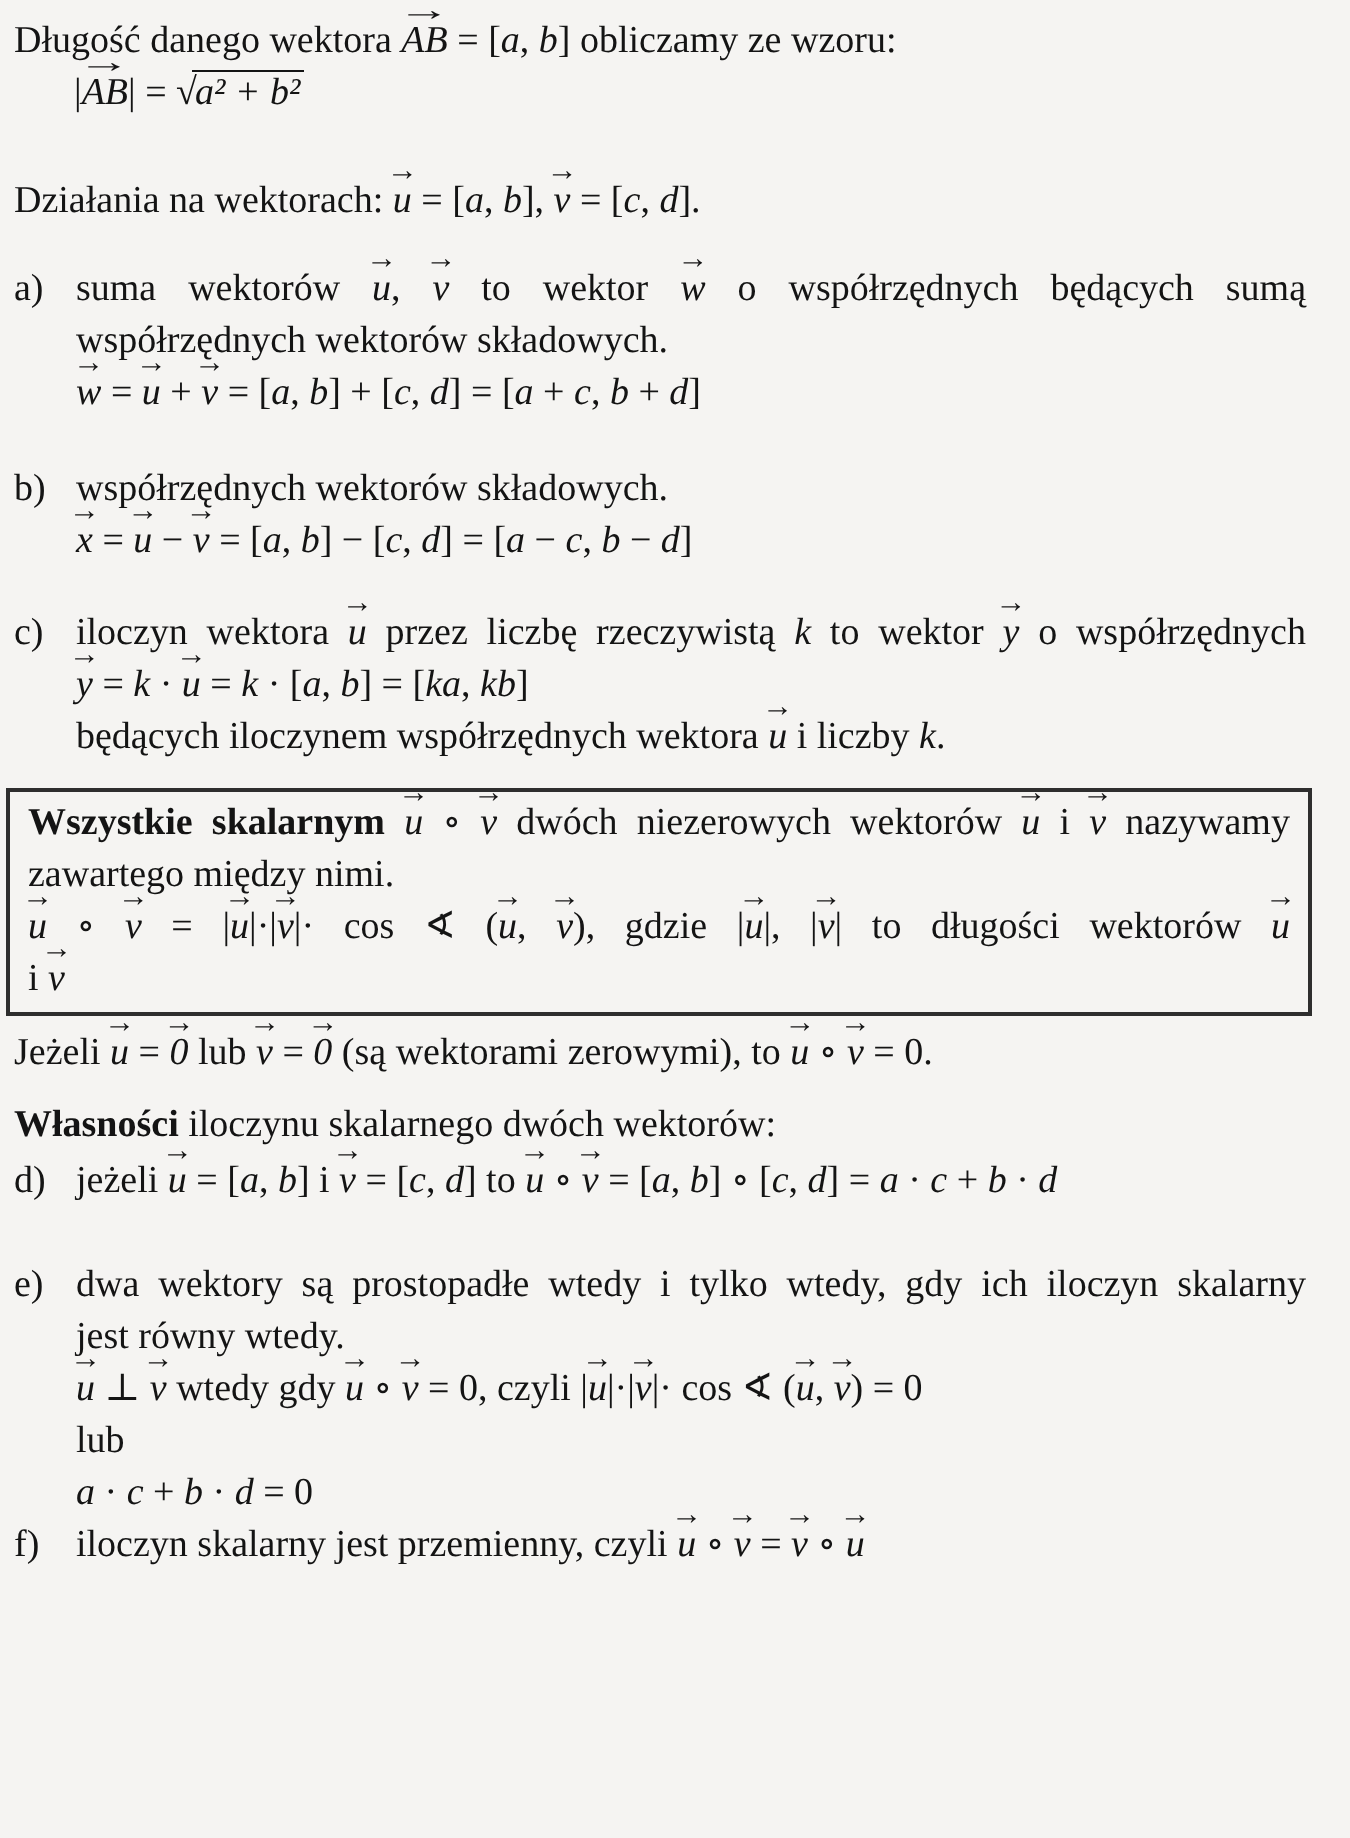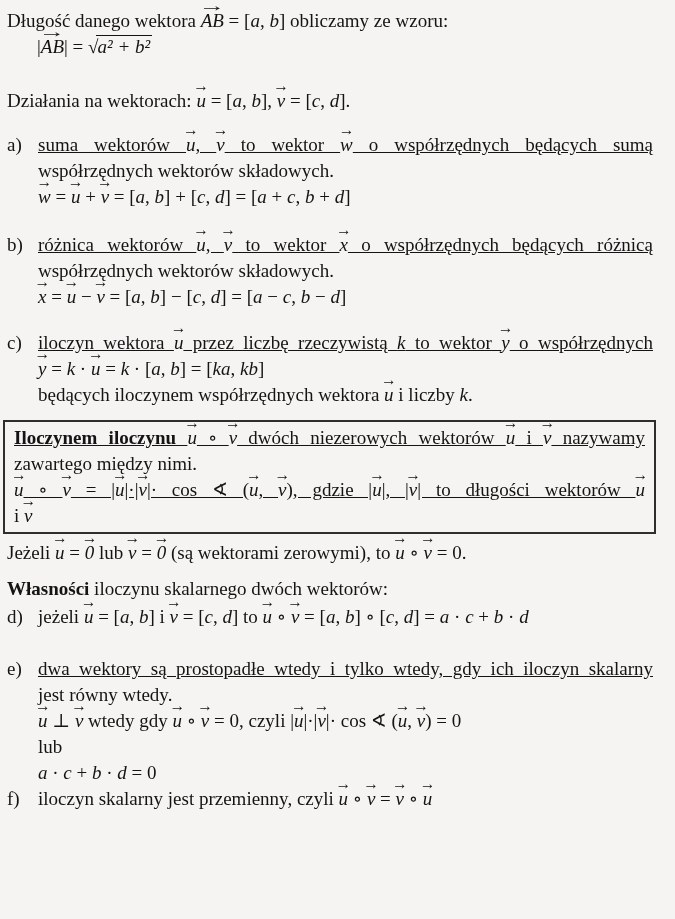--- a/index.html
+++ b/index.html
@@ -9,21 +9,21 @@
   }
   html,body{margin:0;padding:0;}
   body{
     width:675px;height:919px;overflow:hidden;
     background:var(--bg);color:var(--ink);
     font-family:"Liberation Serif","DejaVu Serif",serif;
     font-size:19px;line-height:26px;
   }
   .page{padding:8px 22px 0 7px;box-sizing:border-box;width:675px;height:919px;}
   .ln{min-height:26px;}
-  .j{text-align:justify;text-align-last:justify;text-decoration:underline;}
+  .j{text-align:justify;text-align-last:justify;}
   .indent{margin-left:30px;}
   
   .item{display:flex;}
   .mk{flex:0 0 31px;}
   .ct{flex:1;min-width:0;}
   
   .sec-ops{margin-top:28px;}
   .item-a{margin-top:18px;}
   .item-b{margin-top:22px;}
   .item-c{margin-top:20px;}
@@ -63,37 +63,36 @@
     <div class="ct">
       <div class="ln j">suma wektorów <span class="vec">u</span>, <span class="vec">v</span> to wektor <span class="vec">w</span> o współrzędnych będących sumą</div>
       <div class="ln">współrzędnych wektorów składowych.</div>
       <div class="ln"><span class="vec">w</span> = <span class="vec">u</span> + <span class="vec">v</span> = [<span class="it">a</span>, <span class="it">b</span>] + [<span class="it">c</span>, <span class="it">d</span>] = [<span class="it">a</span> + <span class="it">c</span>, <span class="it">b</span> + <span class="it">d</span>]</div>
     </div>
   </div>
 
   <div class="item item-b">
     <div class="mk">b)</div>
     <div class="ct">
-      <div class="ln j">różnica wektorów <span class="vec">u</span>, <span class="vec">v</span> to wektor <span class="vec">x</span> o współrzędnych będących różnicą</div>
       <div class="ln">współrzędnych wektorów składowych.</div>
       <div class="ln"><span class="vec">x</span> = <span class="vec">u</span> − <span class="vec">v</span> = [<span class="it">a</span>, <span class="it">b</span>] − [<span class="it">c</span>, <span class="it">d</span>] = [<span class="it">a</span> − <span class="it">c</span>, <span class="it">b</span> − <span class="it">d</span>]</div>
     </div>
   </div>
 
   <div class="item item-c">
     <div class="mk">c)</div>
     <div class="ct">
       <div class="ln j">iloczyn wektora <span class="vec">u</span> przez liczbę rzeczywistą <span class="it">k</span> to wektor <span class="vec">y</span> o współrzędnych</div>
       <div class="ln"><span class="vec">y</span> = <span class="it">k</span> · <span class="vec">u</span> = <span class="it">k</span> · [<span class="it">a</span>, <span class="it">b</span>] = [<span class="it">ka</span>, <span class="it">kb</span>]</div>
       <div class="ln">będących iloczynem współrzędnych wektora <span class="vec">u</span> i liczby <span class="it">k</span>.</div>
     </div>
   </div>
 
   <div class="def-box">
-    <div class="ln j"><b>Iloczynem iloczynu </b><span><span class="vec">u</span> ∘ <span class="vec">v</span> dwóch niezerowych wektorów <span class="vec">u</span> i <span class="vec">v</span> nazywamy</span></div>
+    <div class="ln j"><b>Wszystkie skalarnym </b><span><span class="vec">u</span> ∘ <span class="vec">v</span> dwóch niezerowych wektorów <span class="vec">u</span> i <span class="vec">v</span> nazywamy</span></div>
     <div class="ln">zawartego między nimi.</div>
     <div class="ln j"><span class="vec">u</span> ∘ <span class="vec">v</span> = |<span class="vec">u</span>|·|<span class="vec">v</span>|· cos ∢ (<span class="vec">u</span>, <span class="vec">v</span>), gdzie |<span class="vec">u</span>|, |<span class="vec">v</span>| to długości wektorów <span class="vec">u</span></div>
     <div class="ln">i <span class="vec">v</span></div>
   </div>
 
   <div class="ln zero-note">Jeżeli <span class="vec">u</span> = <span class="vec">0</span> lub <span class="vec">v</span> = <span class="vec">0</span> (są wektorami zerowymi), to <span class="vec">u</span> ∘ <span class="vec">v</span> = 0.</div>
 
   <div class="ln props"><b>Własności</b><span> iloczynu skalarnego dwóch wektorów:</span></div>
 
   <div class="item item-d">

